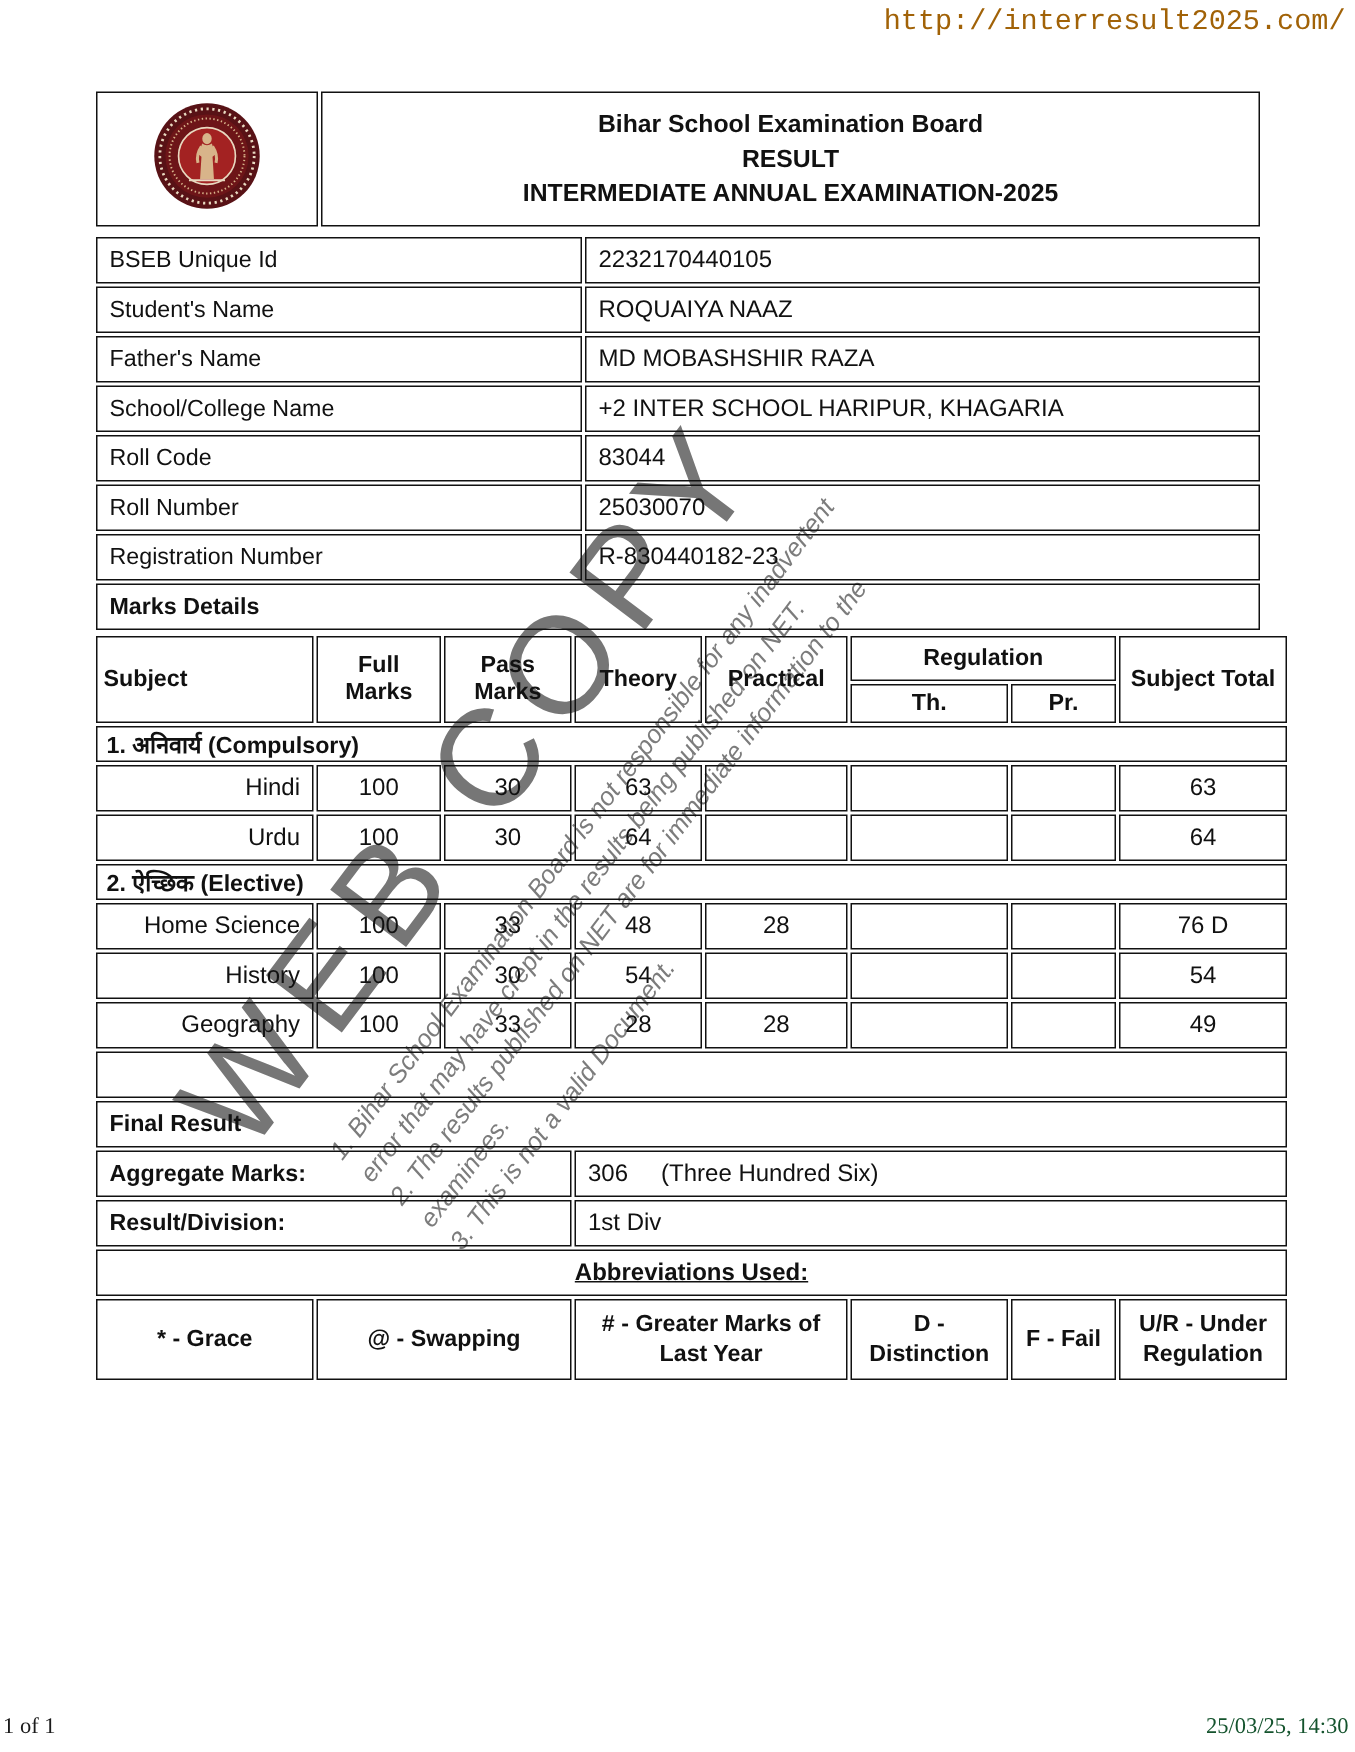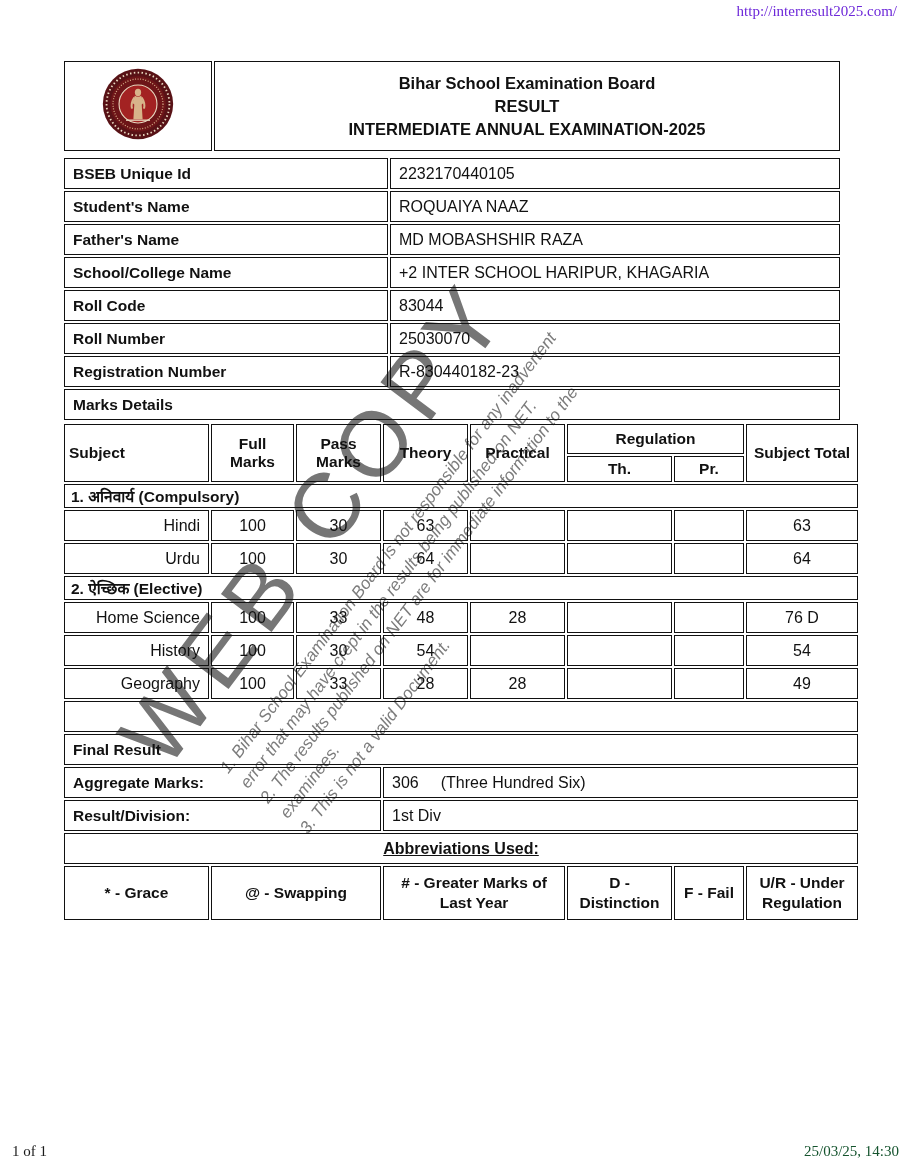--- a/index.html
+++ b/index.html
@@ -7,25 +7,25 @@
     width:903px;height:1168px;
     background:#ffffff;
     position:relative;
     font-family:"Liberation Sans","DejaVu Sans",sans-serif;
     color:#111;
     overflow:hidden;
   }
   
   .print-url{
     position:absolute;top:3px;right:6px;
-    font-family:Liberation Serif, serif;
-    font-size:15px;color:#6d28d9;z-index:3;
+    font-family:Liberation Mono, monospace;
+    font-size:19px;color:#a16207;z-index:3;
   }
   .print-footer-left{
-    position:absolute;bottom:8px;left:12px;
+    position:absolute;bottom:8px;left:2px;
     font-family:"Liberation Serif","DejaVu Serif",serif;
     font-size:15px;color:#1a1a1a;z-index:3;
   }
   .print-footer-right{
     position:absolute;bottom:8px;right:4px;
     font-family:"Liberation Serif","DejaVu Serif",serif;
     font-size:15px;color:#14532d;z-index:3;
   }
   
   .watermark{
@@ -57,21 +57,21 @@
     vertical-align:middle;
     background:transparent;
     overflow:hidden;
   }
   
   .logo-cell{width:142px;text-align:center;height:84px;padding:2px;}
   .title-cell{text-align:center;}
   .title-line{font-weight:bold;font-size:16.5px;line-height:23px;}
   
   .info-table{margin-top:3px;}
-  .info-label{width:306px;font-weight:bold;font-size:15.5px;height:29px;}
+  .info-label{width:306px;font-weight:normal;font-size:15.5px;height:29px;}
   .info-value{font-size:16px;}
   .full-row{font-weight:bold;font-size:15.5px;height:29px;}
   
   .marks-table th{font-weight:bold;font-size:15.5px;padding:0 4px;}
   .mh1{height:30px;}
   .mh2{height:26px;}
   .section-row td{font-weight:bold;font-size:15.5px;height:20px;padding:0 6px;}
   .data-row td{font-size:16px;height:29px;text-align:center;padding:0 4px;}
   .data-row td.subject-cell{text-align:right;padding:0 8px;}
   .empty-row td{height:29px;}

